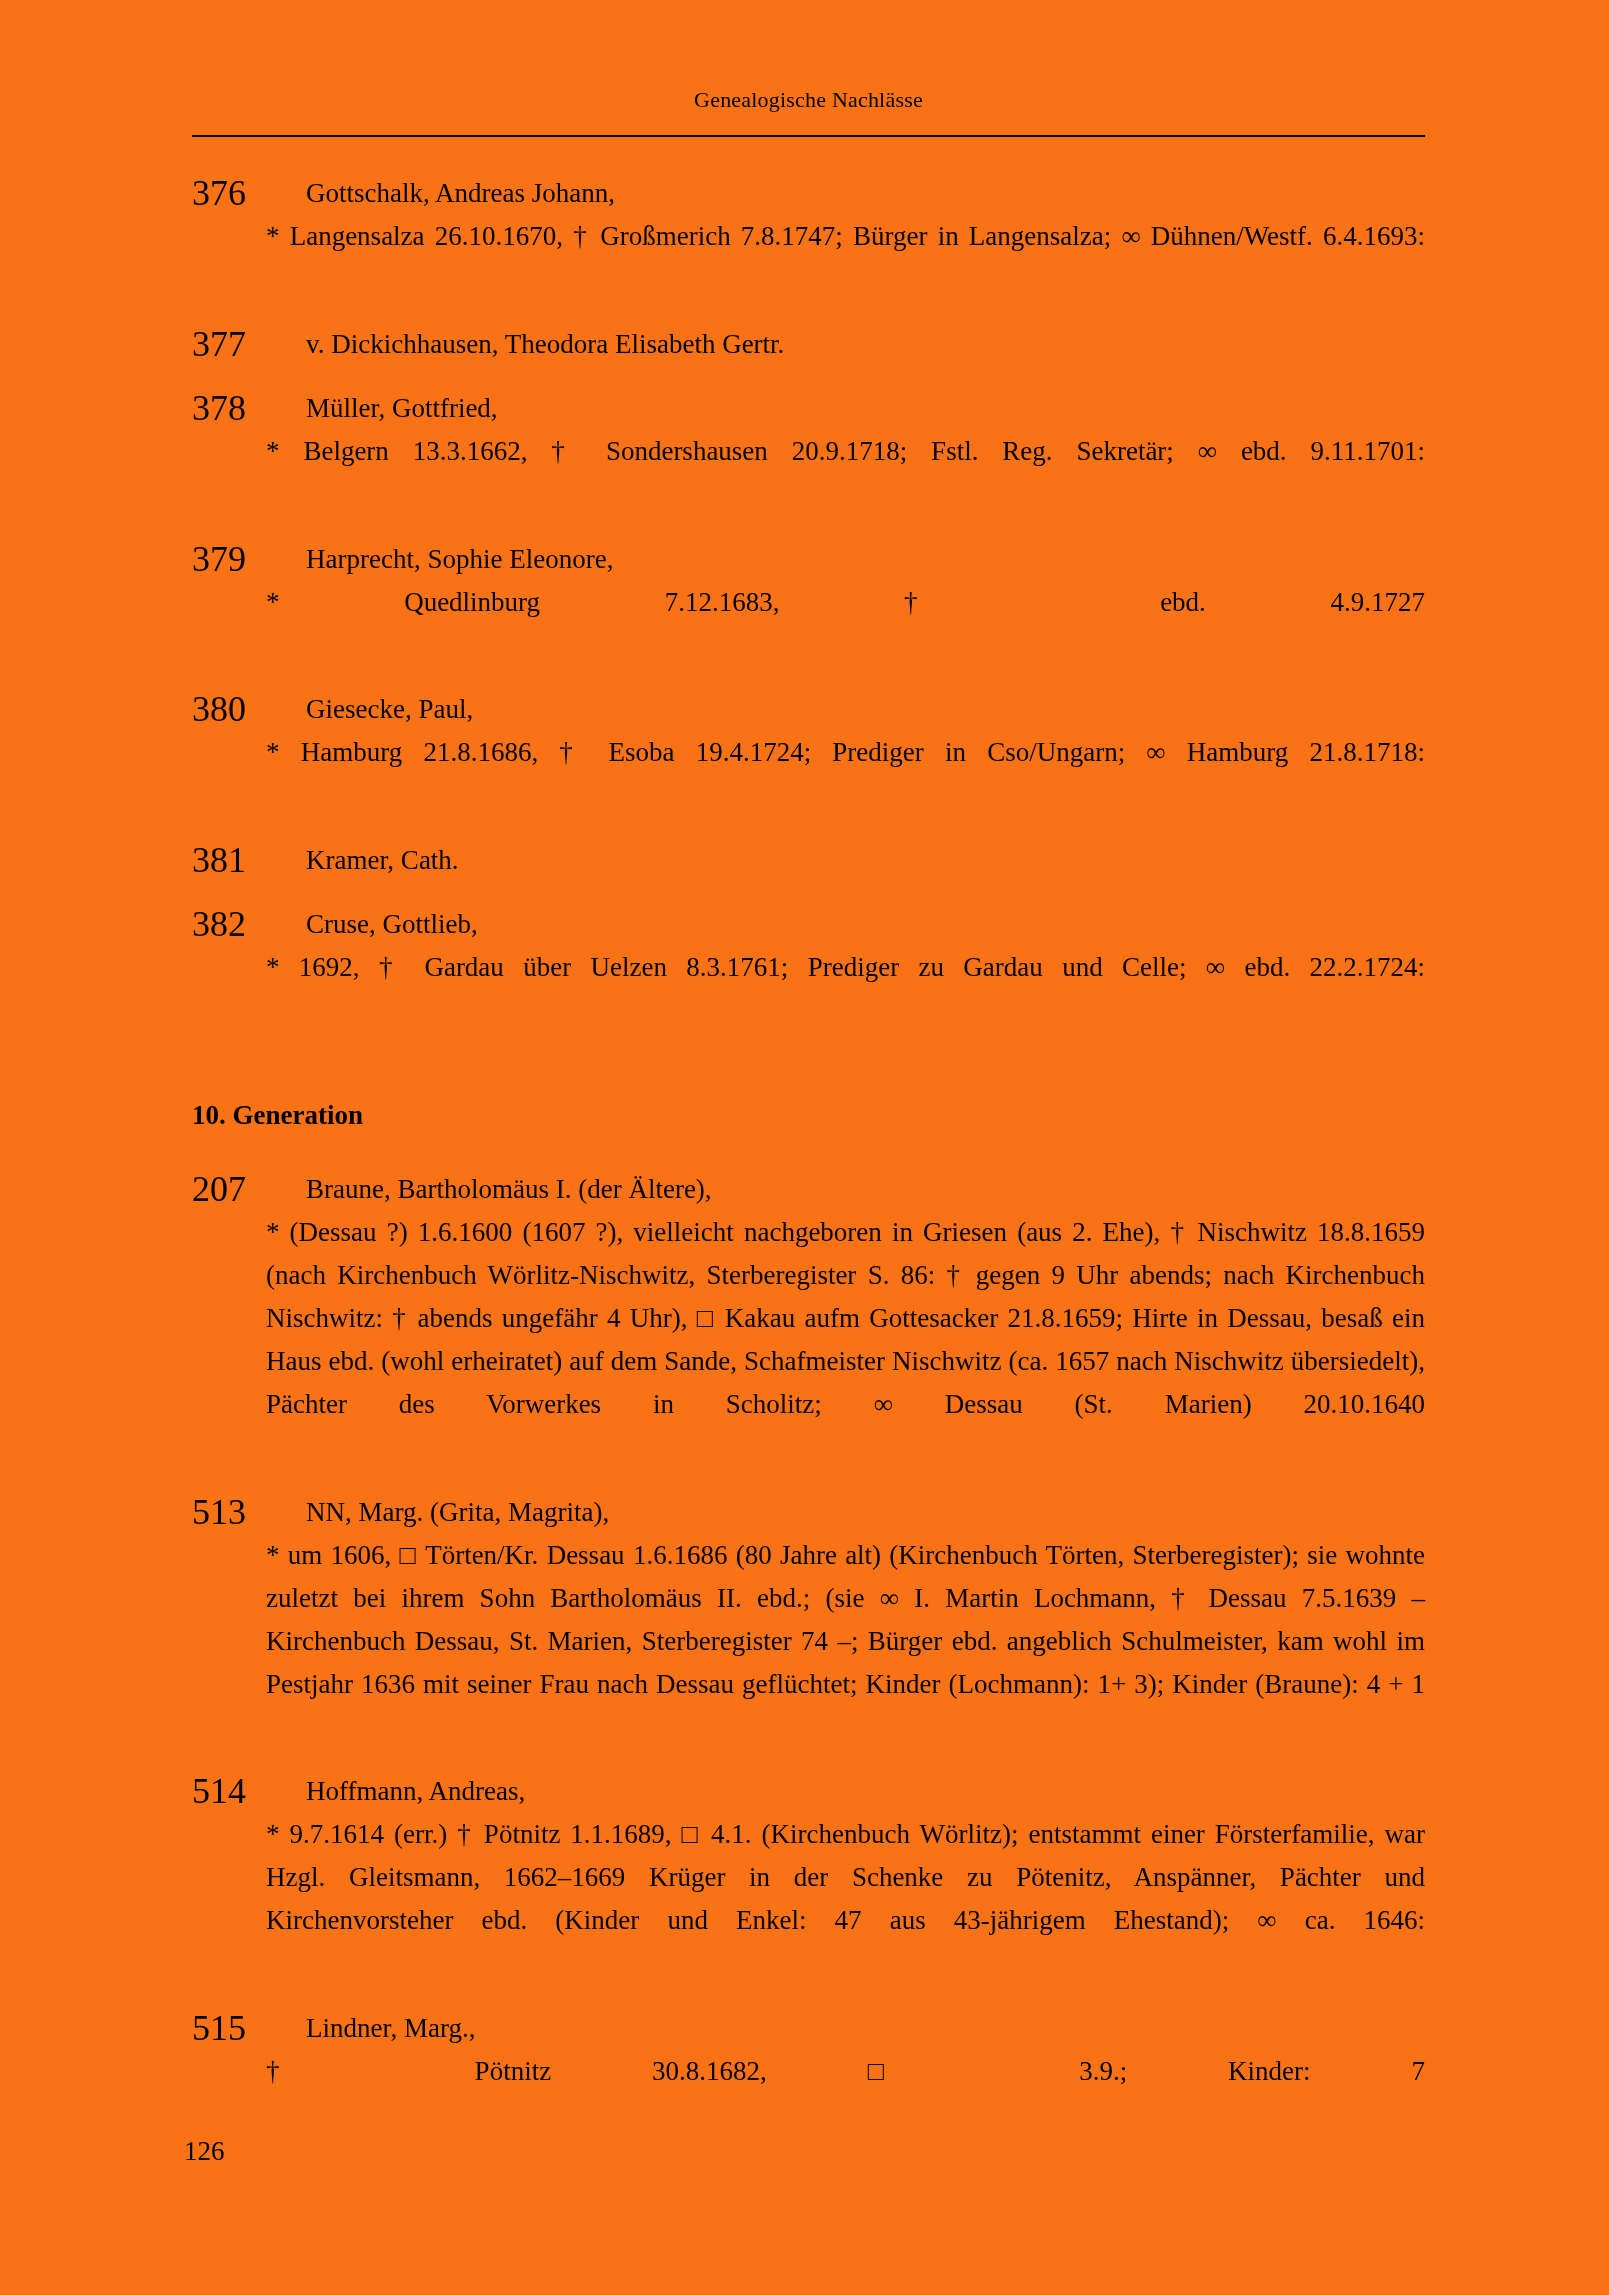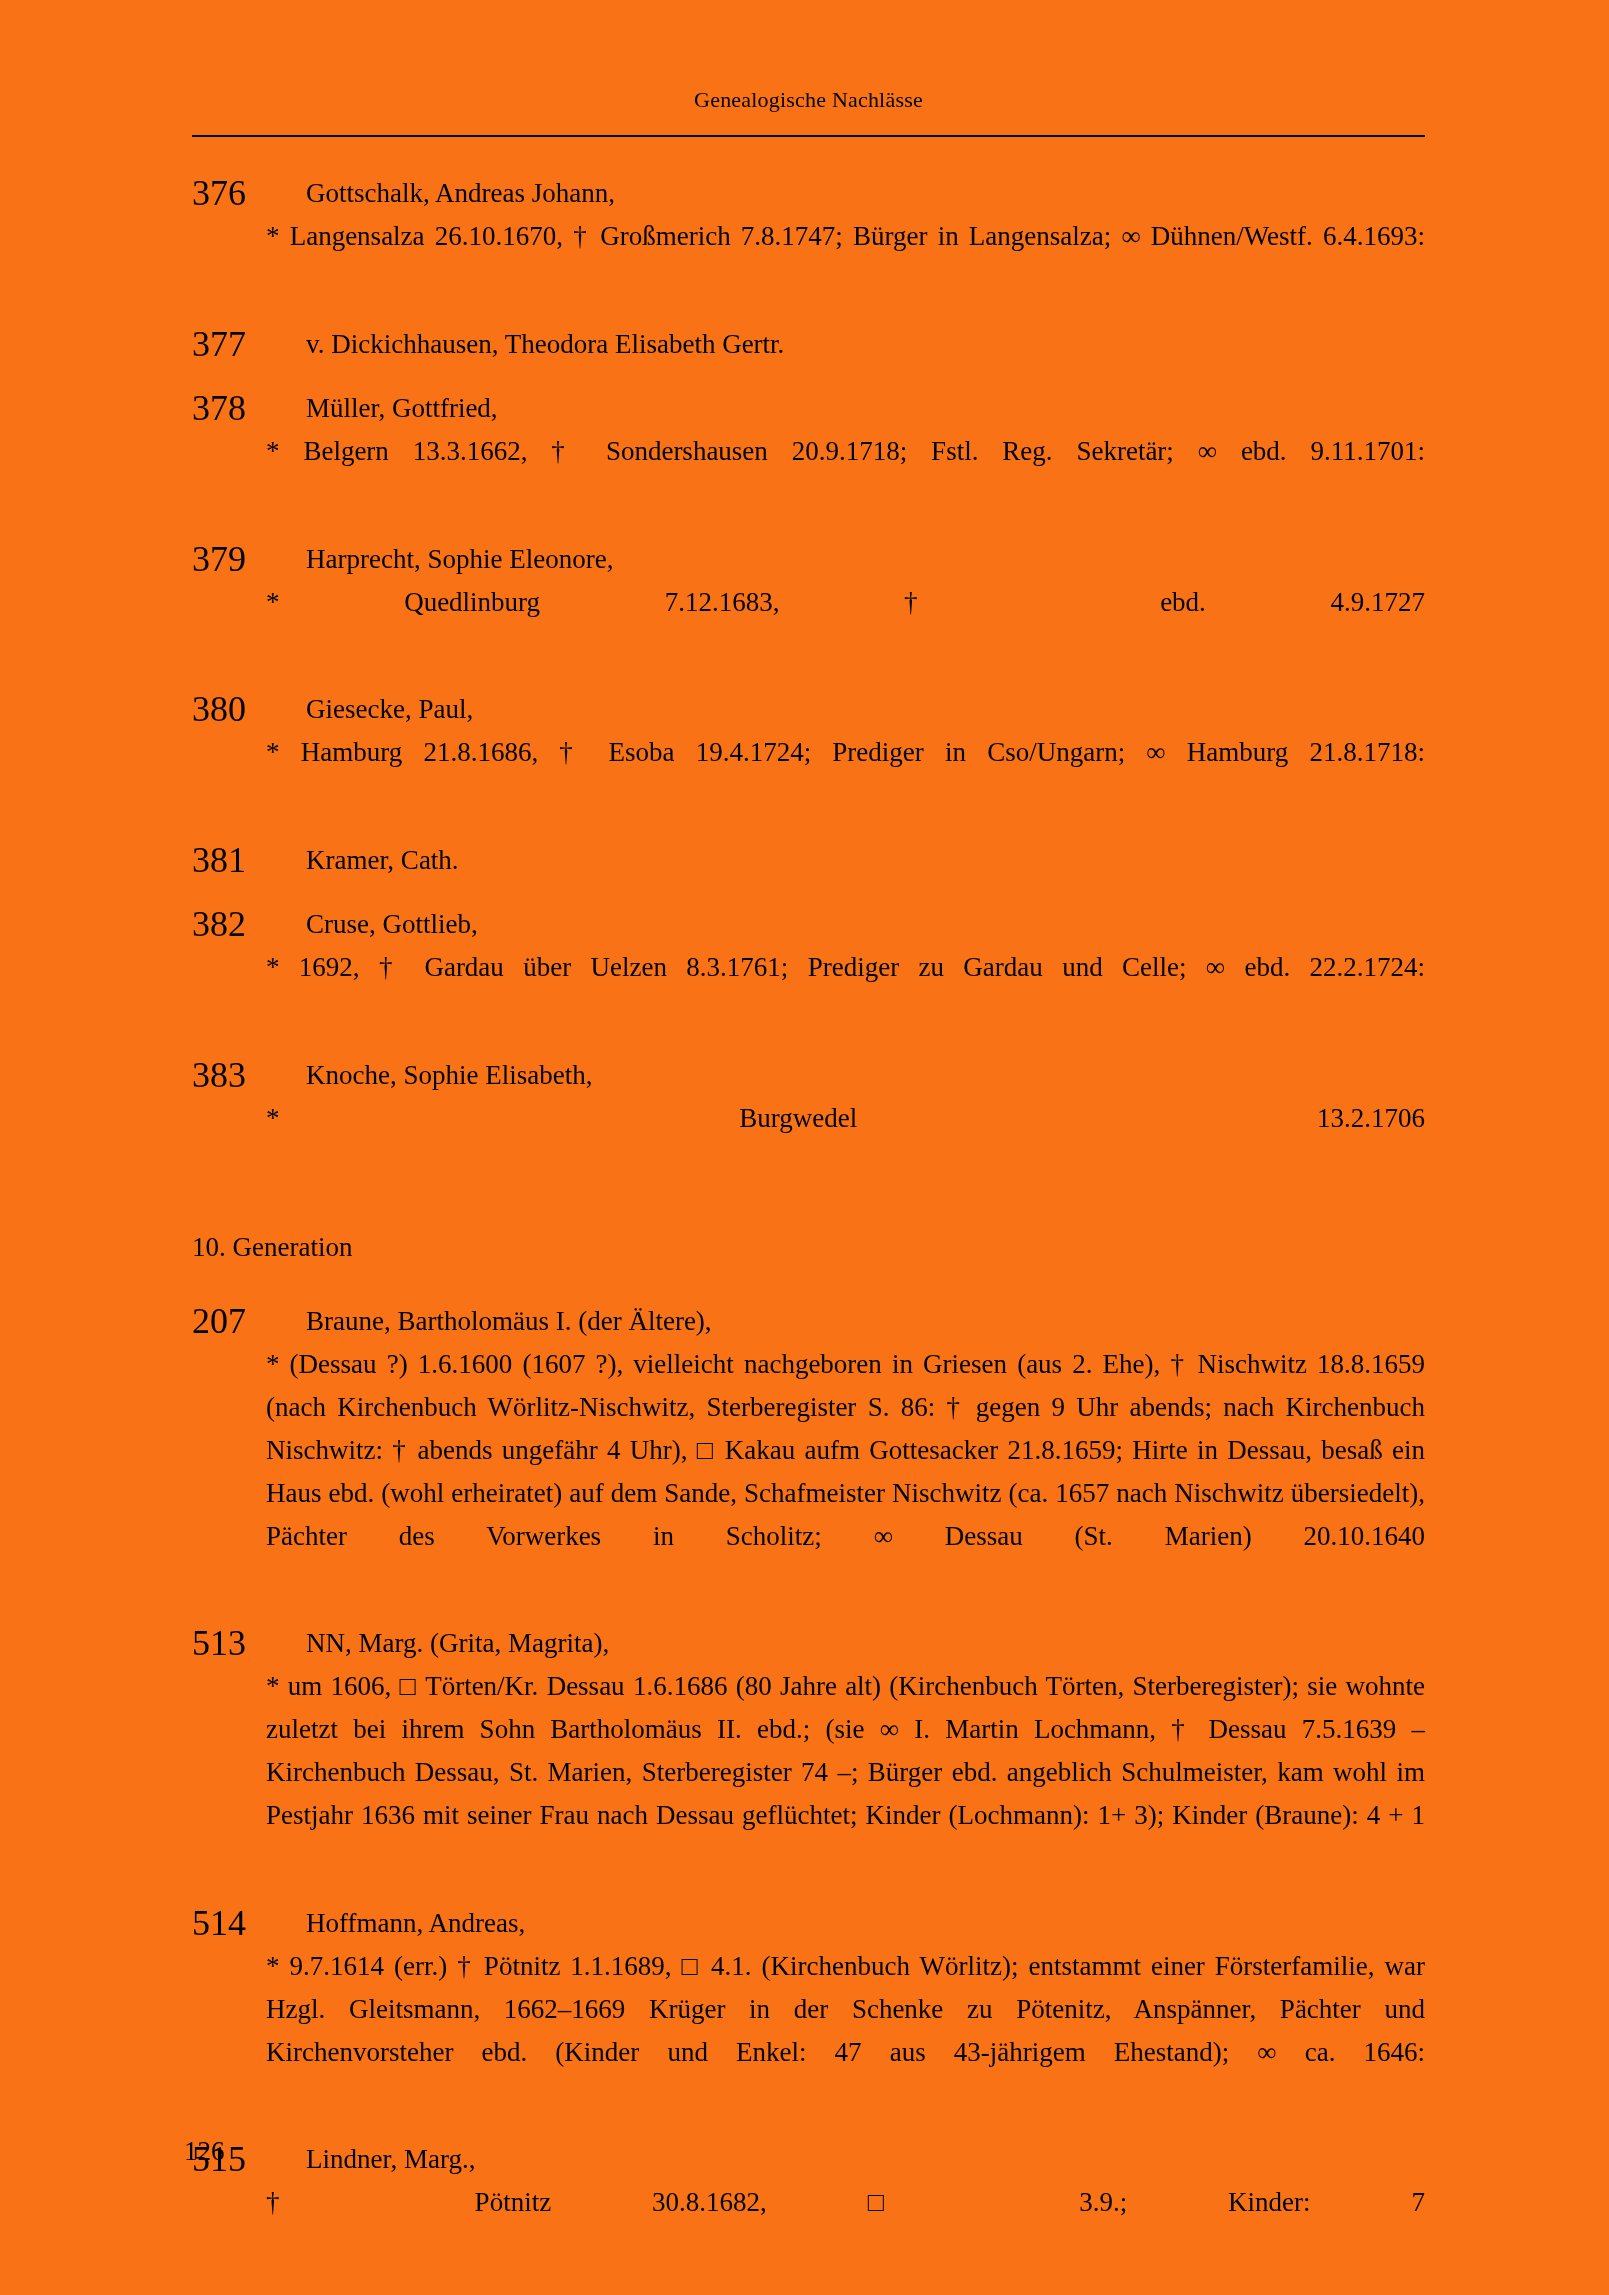--- a/index.html
+++ b/index.html
@@ -84,22 +84,22 @@
   .entry-detail::after {
     content: "";
     display: inline-block;
     width: 100%;
   }
 
   
   .gen-heading {
     font-size: 27px;
     line-height: 43px;
-    font-weight: normal;
-    margin-top: 43px;
+    font-weight: bold;
+    margin-top: 62px;
     margin-bottom: 31px;
   }
 
   
   .folio {
     position: absolute;
     left: 184px;
     top: 2133px;
     font-size: 27px;
     line-height: 36px;
@@ -155,27 +155,20 @@
           <span class="entry-name">Kramer, Cath.</span>
         </div>
       </div>
       <div class="entry">
         <div class="entry-num">382</div>
         <div class="entry-body">
           <span class="entry-name">Cruse, Gottlieb,</span>
           <span class="entry-detail">* 1692, † Gardau über Uelzen 8.3.1761; Prediger zu Gardau und Celle; ∞ ebd. 22.2.1724:</span>
         </div>
       </div>
-      <div class="entry">
-        <div class="entry-num">383</div>
-        <div class="entry-body">
-          <span class="entry-name">Knoche, Sophie Elisabeth,</span>
-          <span class="entry-detail">* Burgwedel 13.2.1706</span>
-        </div>
-      </div>
       <div class="gen-heading">10. Generation</div>
       <div class="entry">
         <div class="entry-num">207</div>
         <div class="entry-body">
           <span class="entry-name">Braune, Bartholomäus I. (der Ältere),</span>
           <span class="entry-detail">* (Dessau ?) 1.6.1600 (1607 ?), vielleicht nachgeboren in Griesen (aus 2. Ehe), † Nischwitz 18.8.1659 (nach Kirchenbuch Wörlitz-Nischwitz, Sterberegister S. 86: † gegen 9 Uhr abends; nach Kirchenbuch Nischwitz: † abends ungefähr 4 Uhr), □ Kakau aufm Gottesacker 21.8.1659; Hirte in Dessau, besaß ein Haus ebd. (wohl erheiratet) auf dem Sande, Schafmeister Nischwitz (ca. 1657 nach Nischwitz übersiedelt), Pächter des Vorwerkes in Scholitz; ∞ Dessau (St. Marien) 20.10.1640</span>
         </div>
       </div>
       <div class="entry">
         <div class="entry-num">513</div>

